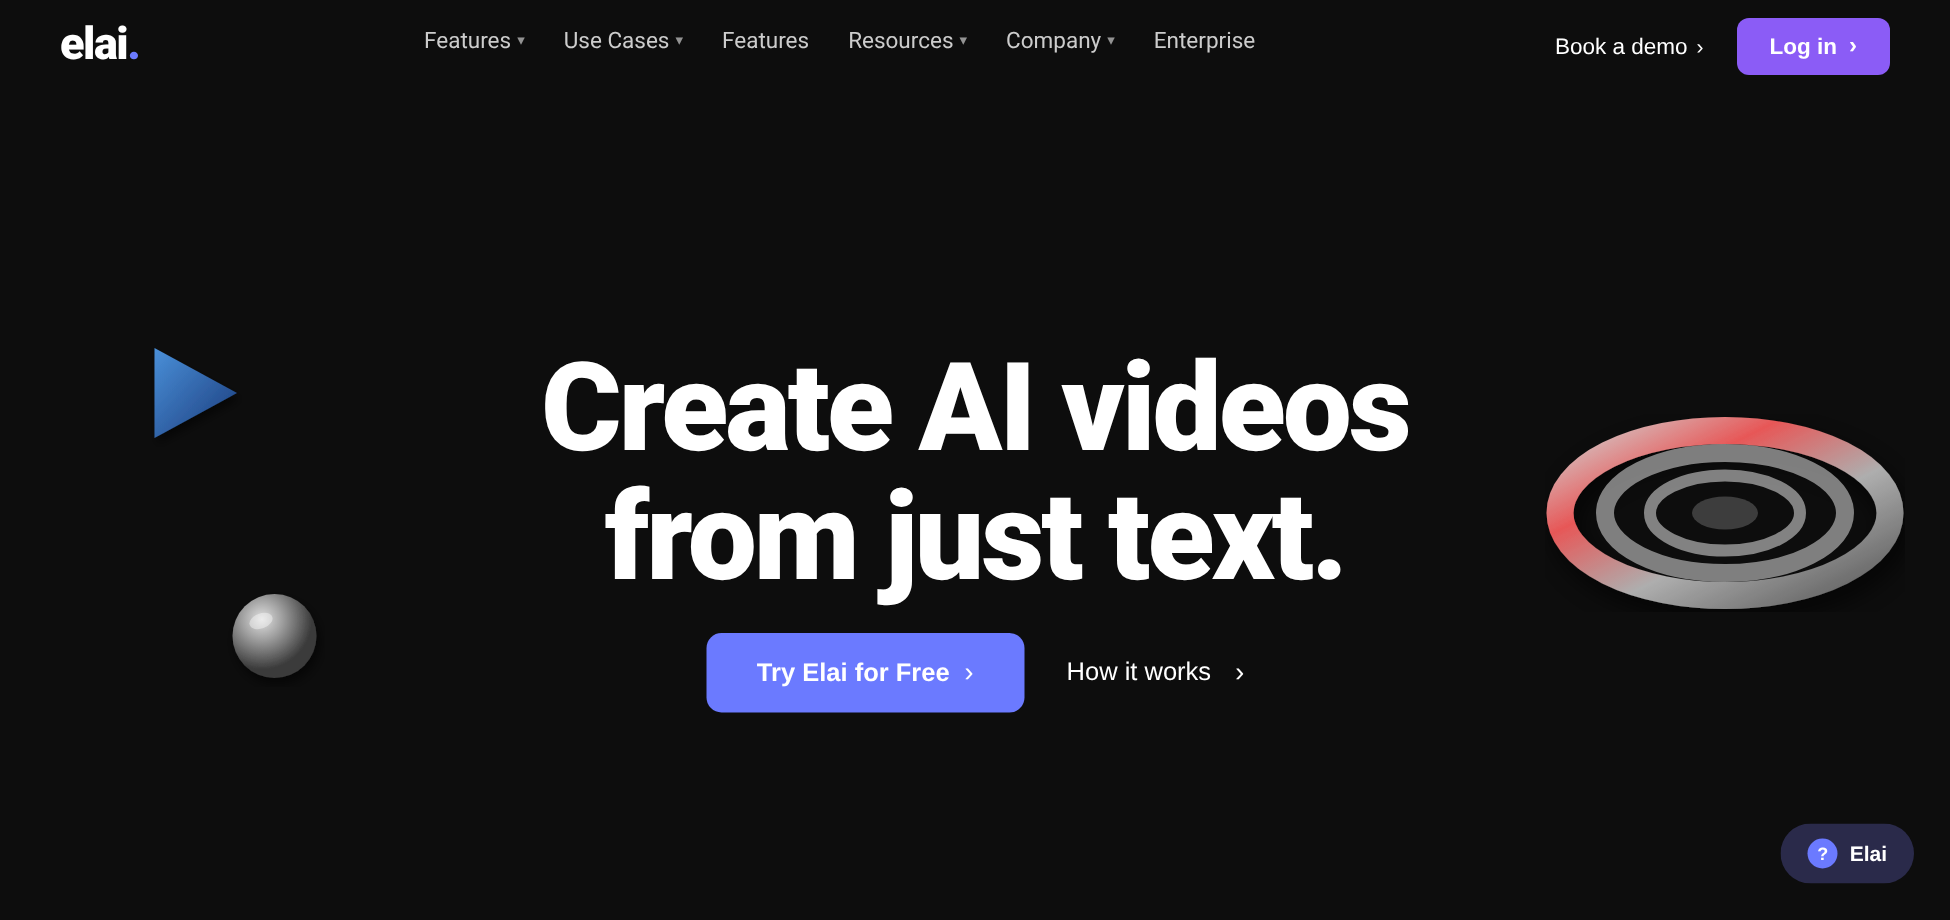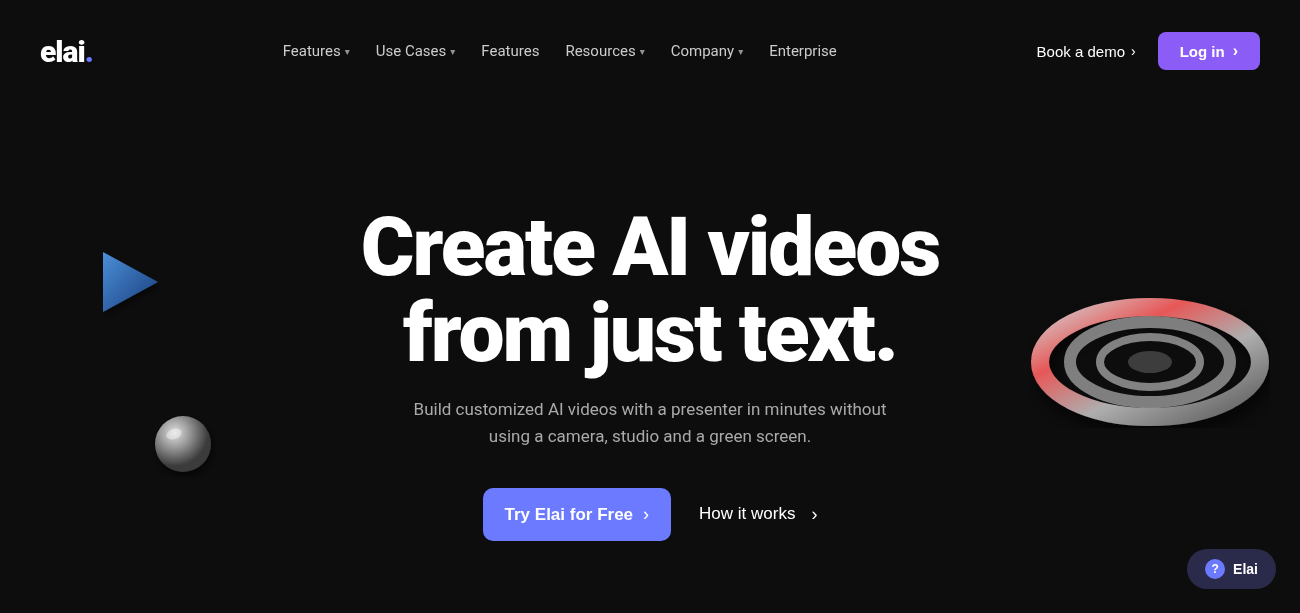--- a/index.html
+++ b/index.html
@@ -14,27 +14,26 @@
       font-family: -apple-system, BlinkMacSystemFont, 'Segoe UI', Roboto, sans-serif;
       width: 1300px;
       height: 613px;
       overflow: hidden;
       position: relative;
     }
 
     
     nav {
       display: flex;
-      align-items: center;
+      align-items: flex-start;
       justify-content: space-between;
-      padding: 0 40px;
+      padding: 12px 40px;
       height: 62px;
       position: relative;
       z-index: 10;
-      margin-top: 20px;
     }
 
     .nav-links {
       display: flex;
       align-items: center;
       gap: 6px;
       list-style: none;
     }
 
     .nav-links li a {
@@ -121,21 +120,21 @@
       gap: 28px;
     }
 
     .btn-try {
       background: #6b7aff;
       border: none;
       color: #ffffff;
       font-size: 17px;
       font-weight: 700;
       cursor: pointer;
-      padding: 16px 22px;
+      padding: 16px 34px;
       border-radius: 10px;
       display: flex;
       align-items: center;
       gap: 10px;
     }
 
     .btn-how {
       background: transparent;
       border: none;
       color: #ffffff;
@@ -331,21 +330,20 @@
 
       <ellipse cx="120" cy="80" rx="22" ry="11" fill="#4a4a4a" opacity="0.8"></ellipse>
     </svg>
   </div>
 
   <h1 class="hero-title">
     <span>Create AI videos</span><br>
     <span>from just text.</span>
   </h1>
 
-  <p class="hero-subtitle">Build customized AI videos with a presenter in minutes without using a camera, studio and a green screen.</p>
 
   <div class="hero-buttons">
     <button class="btn-try">
       <span>Try Elai for Free</span>
       <span style="font-size:18px; font-weight:300;">›</span>
     </button>
 
     <button class="btn-how">
       <span>How it works</span>
       <span style="font-size:18px;">›</span>

